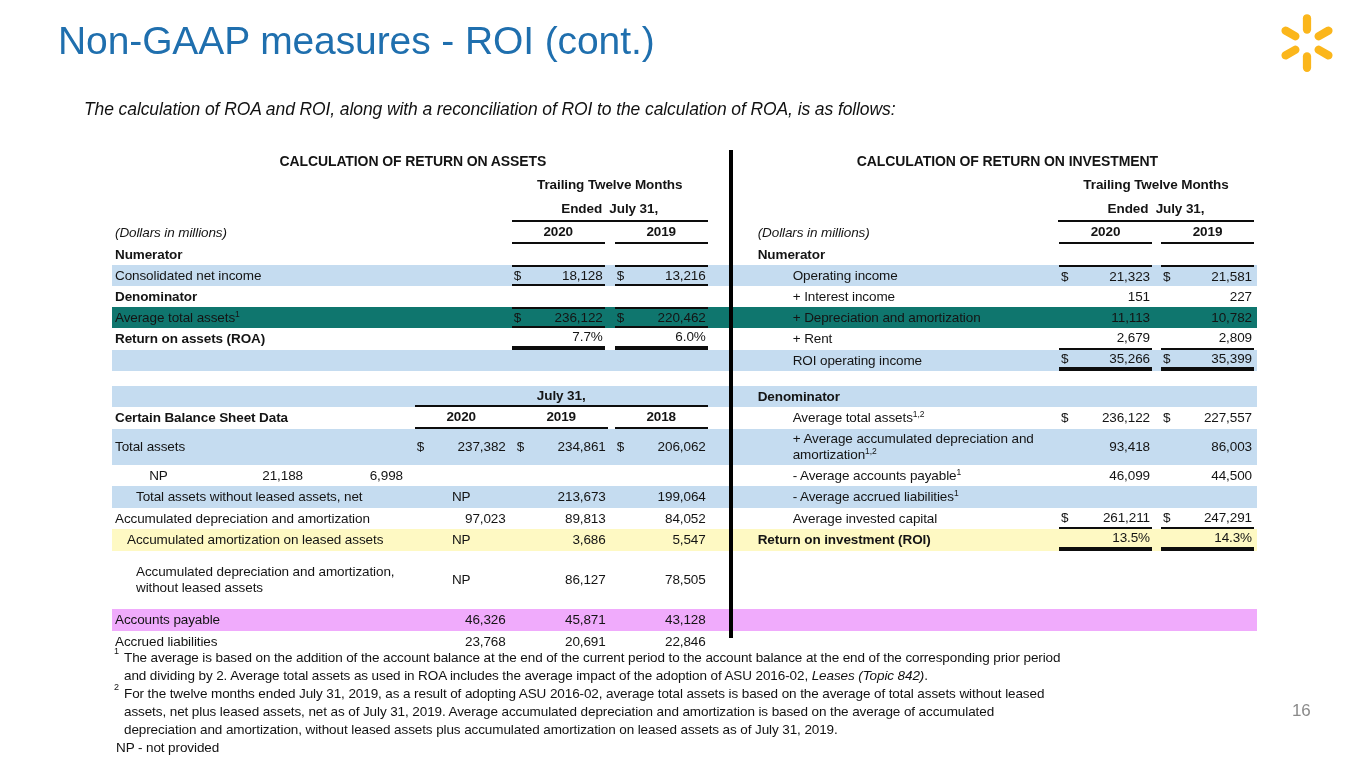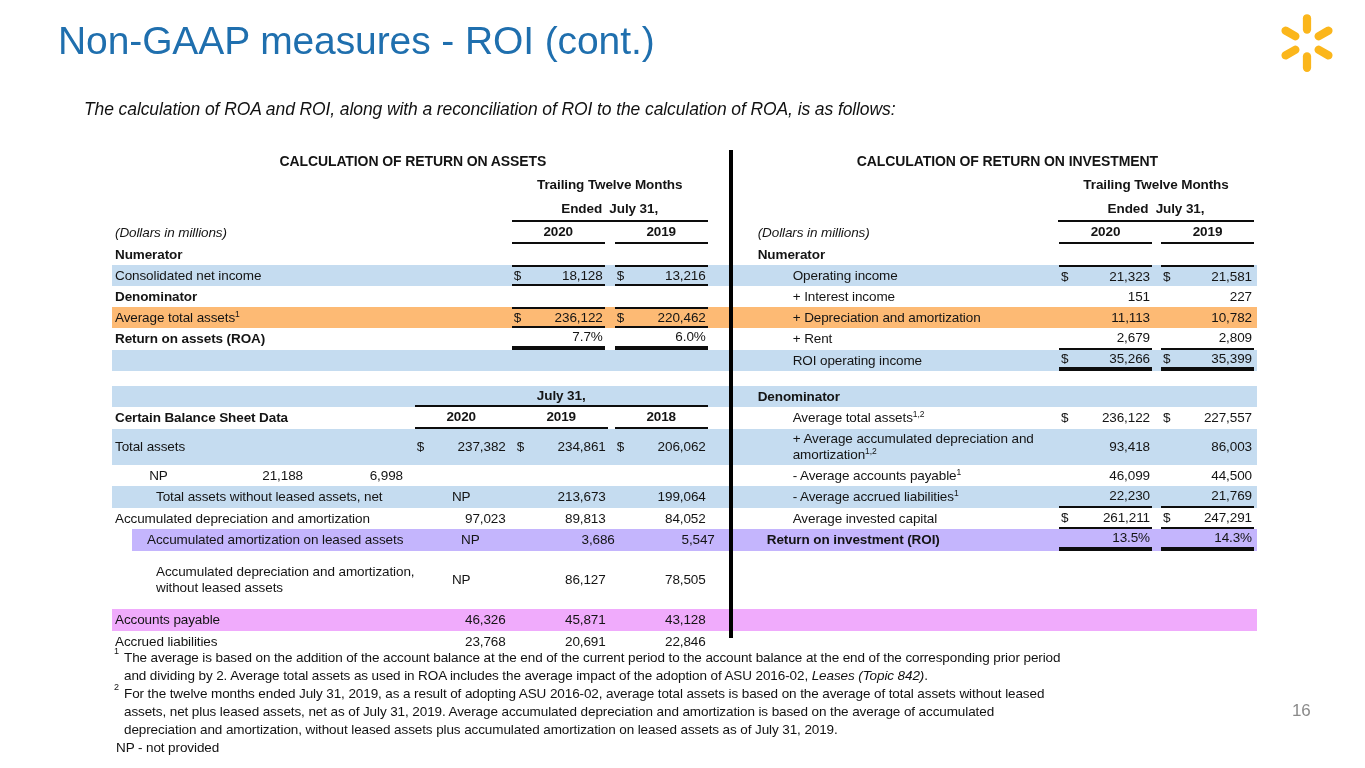--- a/index.html
+++ b/index.html
@@ -19,21 +19,21 @@
   
   .tbl{position:absolute;left:112px;top:150px;width:1145px;font-size:13.5px;line-height:1.18;}
   .divider{position:absolute;left:617px;top:0;width:4px;height:488px;background:#000;}
   .t-row{display:flex;align-items:stretch;gap:28px;}
   .shade{background:#C5DCF0;}
   .h15{height:15px}.h21{height:21px}.h22{height:22px}.h25{height:25px}.h36{height:36px}.h43{height:58px}
   .lh{width:617px;display:flex;align-items:center;box-sizing:border-box;}
   .rh{width:524px;margin-left:4px;display:flex;align-items:center;box-sizing:border-box;padding-left:12px;}
   .lbl{flex:1;padding-left:3px;min-width:0;}
   .rlbl{flex:1;min-width:0;}
-  .ind1{padding-left:15px}.ind2{padding-left:44px}.rind{padding-left:35px}
+  .ind1{padding-left:15px}.ind2{padding-left:24px}.rind{padding-left:35px}
   .b{font-weight:700}.it{font-style:italic}.pre{white-space:pre}
   .ttl{width:100%;text-align:center;font-weight:700;font-size:14px;}
   .vals{display:flex;gap:10px;padding-right:6px;align-self:stretch;align-items:stretch;}
   .vals3{gap:7px;}
   .rvals{display:flex;gap:9px;padding-right:3px;align-self:stretch;align-items:stretch;}
   .cell{width:93px;box-sizing:border-box;display:flex;justify-content:space-between;
         align-items:center;padding:0 2px;}
   .ctr{justify-content:center;}
   .yr{justify-content:center;font-weight:700;}
   .span2{width:196px;box-sizing:border-box;display:flex;justify-content:center;align-items:center;}
@@ -179,21 +179,21 @@
             <span>151</span>
           </div>
         <div class="cell">
             <span></span>
             <span>227</span>
           </div>
       </div>
     </div>
   </div>
 
-  <div class="t-row h21 shade" style="background: #fdba74;">
+  <div class="t-row h21 shade" style="background: #0f766e;">
     <div class="lh">
         <div class="lbl"><span>Average total assets</span><sup>1</sup></div>
       <div class="vals">
         <div class="cell bt bb">
             <span>$</span>
             <span>236,122</span>
           </div>
         <div class="cell bt bb">
             <span>$</span>
             <span>220,462</span>
@@ -379,67 +379,57 @@
             <span>213,673</span>
           </div>
         <div class="cell">
             <span></span>
             <span>199,064</span>
           </div>
       </div>
     </div>
     <div class="rh">
         <div class="rlbl rind"><span>- Average accrued liabilities</span><sup>1</sup></div>
+    </div>
+  </div>
+
+  <div class="t-row h21">
+    <div class="lh">
+        <div class="lbl"><span>Accumulated depreciation and amortization</span></div>
+      <div class="vals vals3">
+        <div class="cell">
+            <span></span>
+            <span>97,023</span>
+          </div>
+        <div class="cell">
+            <span></span>
+            <span>89,813</span>
+          </div>
+        <div class="cell">
+            <span></span>
+            <span>84,052</span>
+          </div>
+      </div>
+    </div>
+    <div class="rh">
+        <div class="rlbl rind"><span>Average invested capital</span></div>
       <div class="rvals">
         <div class="cell bb">
-            <span></span>
-            <span>22,230</span>
+            <span>$</span>
+            <span>261,211</span>
           </div>
         <div class="cell bb">
-            <span></span>
-            <span>21,769</span>
-          </div>
-      </div>
-    </div>
-  </div>
-
-  <div class="t-row h21">
-    <div class="lh">
-        <div class="lbl"><span>Accumulated depreciation and amortization</span></div>
-      <div class="vals vals3">
-        <div class="cell">
-            <span></span>
-            <span>97,023</span>
-          </div>
-        <div class="cell">
-            <span></span>
-            <span>89,813</span>
-          </div>
-        <div class="cell">
-            <span></span>
-            <span>84,052</span>
-          </div>
-      </div>
-    </div>
-    <div class="rh">
-        <div class="rlbl rind"><span>Average invested capital</span></div>
-      <div class="rvals">
-        <div class="cell bb">
-            <span>$</span>
-            <span>261,211</span>
-          </div>
-        <div class="cell bb">
             <span>$</span>
             <span>247,291</span>
           </div>
       </div>
     </div>
   </div>
 
-  <div class="t-row h22 shade" style="background: #c4b5fd; margin-left: 20px;">
+  <div class="t-row h22 shade" style="background: #fef9c3;">
     <div class="lh">
         <div class="lbl ind1"><span>Accumulated amortization on leased assets</span></div>
       <div class="vals vals3">
         <div class="cell ctr">
             <span>NP</span>
           </div>
         <div class="cell">
             <span></span>
             <span>3,686</span>
           </div>

